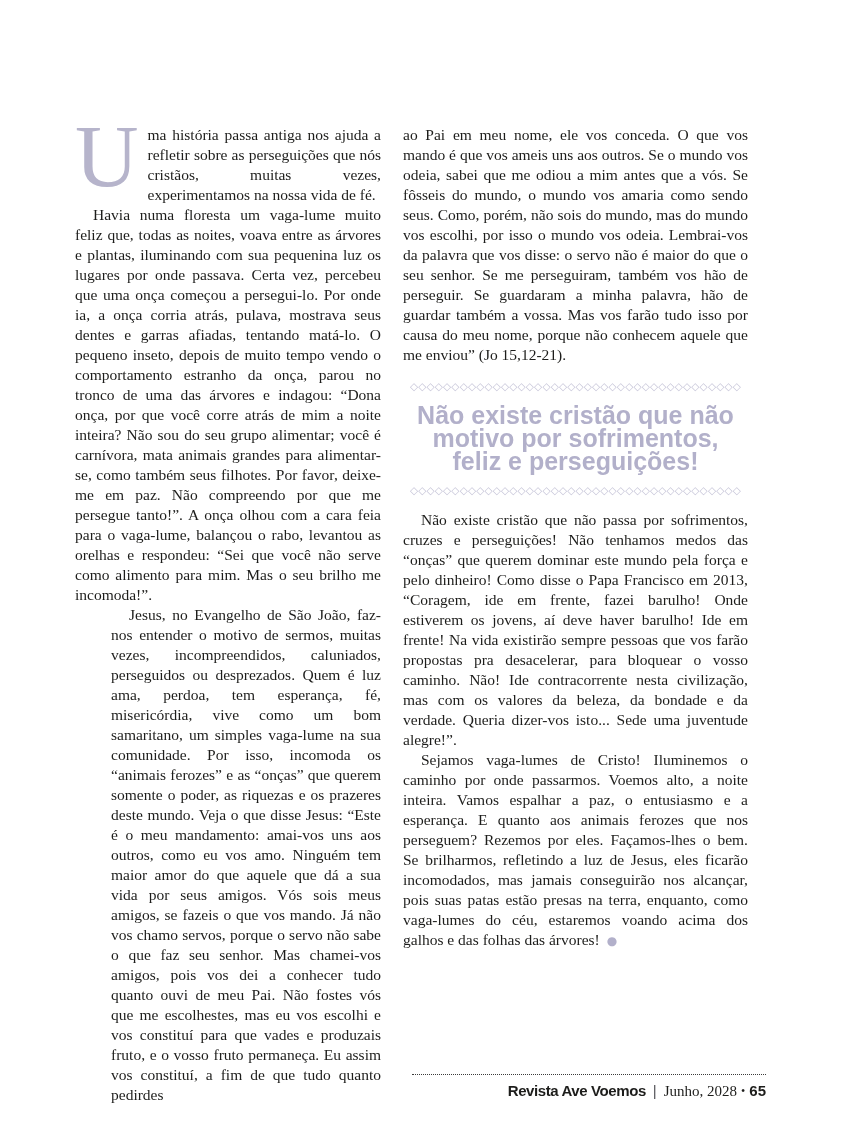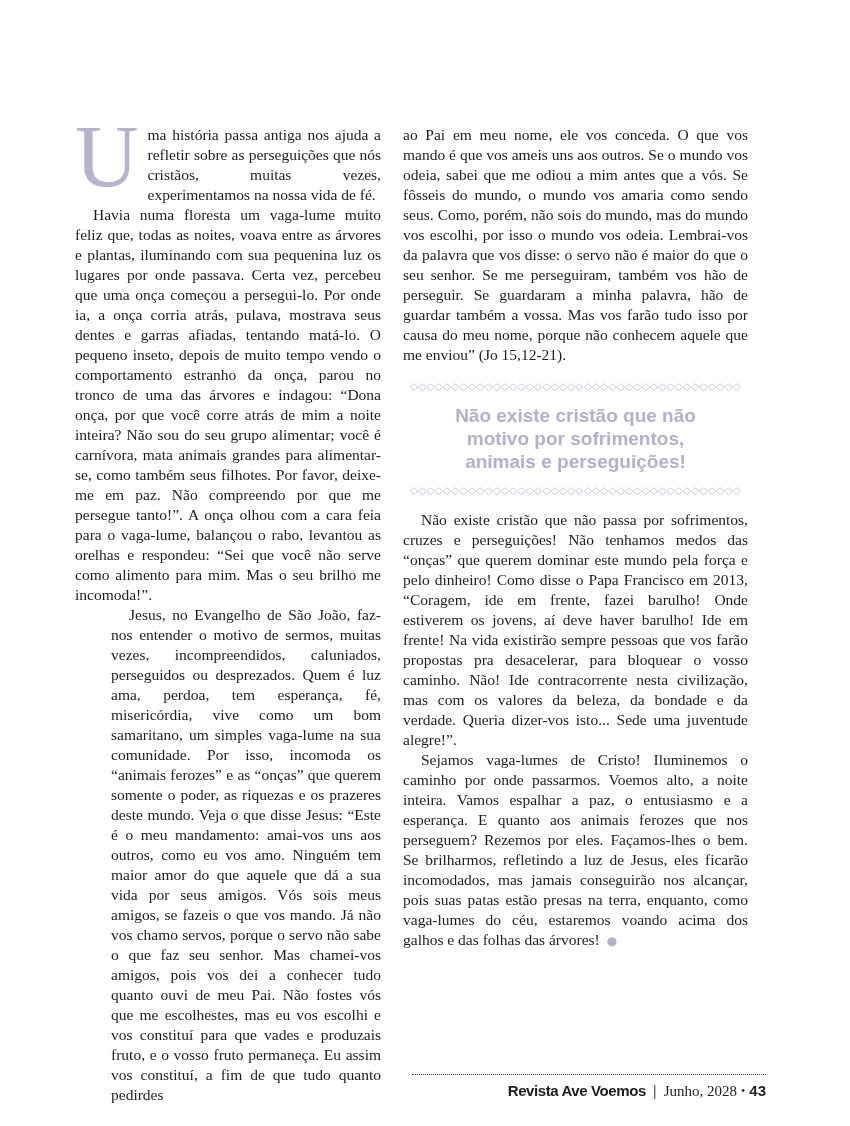--- a/index.html
+++ b/index.html
@@ -51,21 +51,21 @@
     white-space: nowrap;
     overflow: hidden;
     text-align: center;
     margin: 16px 0 10px 0;
   }
   .divider.after-quote { margin: 10px 0 14px 0; }
 
   .pullquote {
     font-family: "Liberation Sans", sans-serif;
     font-weight: 700;
-    font-size: 19px;
+    font-size: 25px;
     line-height: 23px;
     text-align: center;
     color: #b2b0ca;
     margin: 12px 6px;
   }
 
   .end-mark {
     font-family: "DejaVu Sans", sans-serif;
     color: #b2b0ca;
     font-size: 12px;
@@ -104,27 +104,27 @@
   </div>
 
   <div class="col-right">
     <p class="body-p no-indent"><span>ao Pai em meu nome, ele vos conceda. O que vos mando é que vos ameis uns aos outros. Se o mundo vos odeia, sabei que me odiou a mim antes que a vós. Se fôsseis do mundo, o mundo vos amaria como sendo seus. Como, porém, não sois do mundo, mas do mundo vos escolhi, por isso o mundo vos odeia. Lembrai-vos da palavra que vos disse: o servo não é maior do que o seu senhor. Se me perseguiram, também vos hão de perseguir. Se guardaram a minha palavra, hão de guardar também a vossa. Mas vos farão tudo isso por causa do meu nome, porque não conhecem aquele que me enviou” (Jo 15,12-21).</span></p>
 
     <div class="divider">◇◇◇◇◇◇◇◇◇◇◇◇◇◇◇◇◇◇◇◇◇◇◇◇◇◇◇◇◇◇◇◇◇◇◇◇◇◇◇◇</div>
 
     <div class="pullquote">
       <div>Não existe cristão que não</div>
       <div>motivo por sofrimentos,</div>
-      <div>animais e perseguições!</div>
+      <div>feliz e perseguições!</div>
     </div>
 
     <div class="divider after-quote">◇◇◇◇◇◇◇◇◇◇◇◇◇◇◇◇◇◇◇◇◇◇◇◇◇◇◇◇◇◇◇◇◇◇◇◇◇◇◇◇</div>
 
     <p class="body-p"><span>Não existe cristão que não passa por sofrimentos, cruzes e perseguições! Não tenhamos medos das “onças” que querem dominar este mundo pela força e pelo dinheiro! Como disse o Papa Francisco em 2013, “Coragem, ide em frente, fazei barulho! Onde estiverem os jovens, aí deve haver barulho! Ide em frente! Na vida existirão sempre pessoas que vos farão propostas pra desacelerar, para bloquear o vosso caminho. Não! Ide contracorrente nesta civilização, mas com os valores da beleza, da bondade e da verdade. Queria dizer-vos isto... Sede uma juventude alegre!”.</span></p>
 
     <p class="body-p"><span>Sejamos vaga-lumes de Cristo! Iluminemos o caminho por onde passarmos. Voemos alto, a noite inteira. Vamos espalhar a paz, o entusiasmo e a esperança. E quanto aos animais ferozes que nos perseguem? Rezemos por eles. Façamos-lhes o bem. Se brilharmos, refletindo a luz de Jesus, eles ficarão incomodados, mas jamais conseguirão nos alcançar, pois suas patas estão presas na terra, enquanto, como vaga-lumes do céu, estaremos voando acima dos galhos e das folhas das árvores!</span><span class="end-mark">●</span></p>
   </div>
 
 </div>
 
 <div class="footer">
-  <span class="f-mag">Revista Ave Voemos</span><span class="f-sep">|</span><span class="f-issue">Junho, 2028</span><span class="f-dot">•</span><span class="f-page">43</span>
+  <span class="f-mag">Revista Ave Voemos</span><span class="f-sep">|</span><span class="f-issue">Junho, 2028</span><span class="f-dot">•</span><span class="f-page">65</span>
 </div>
 
 </body></html>

